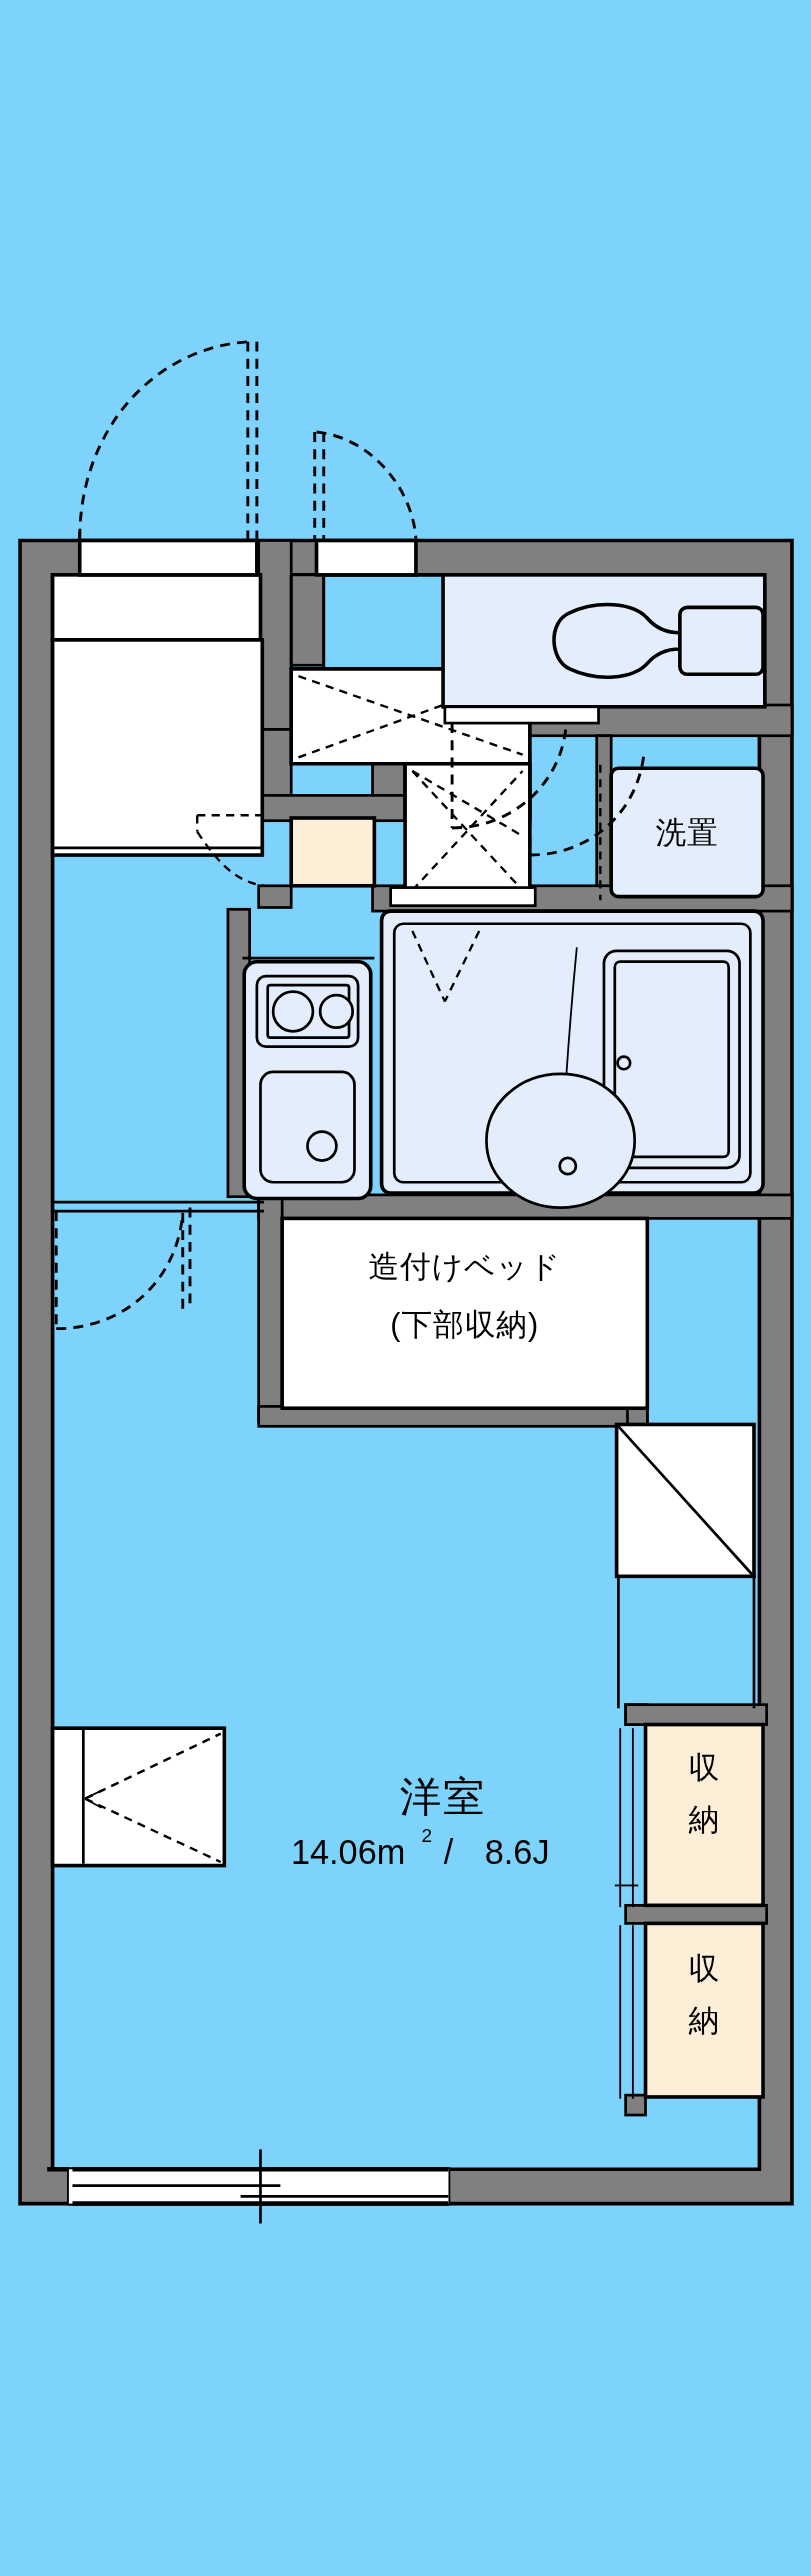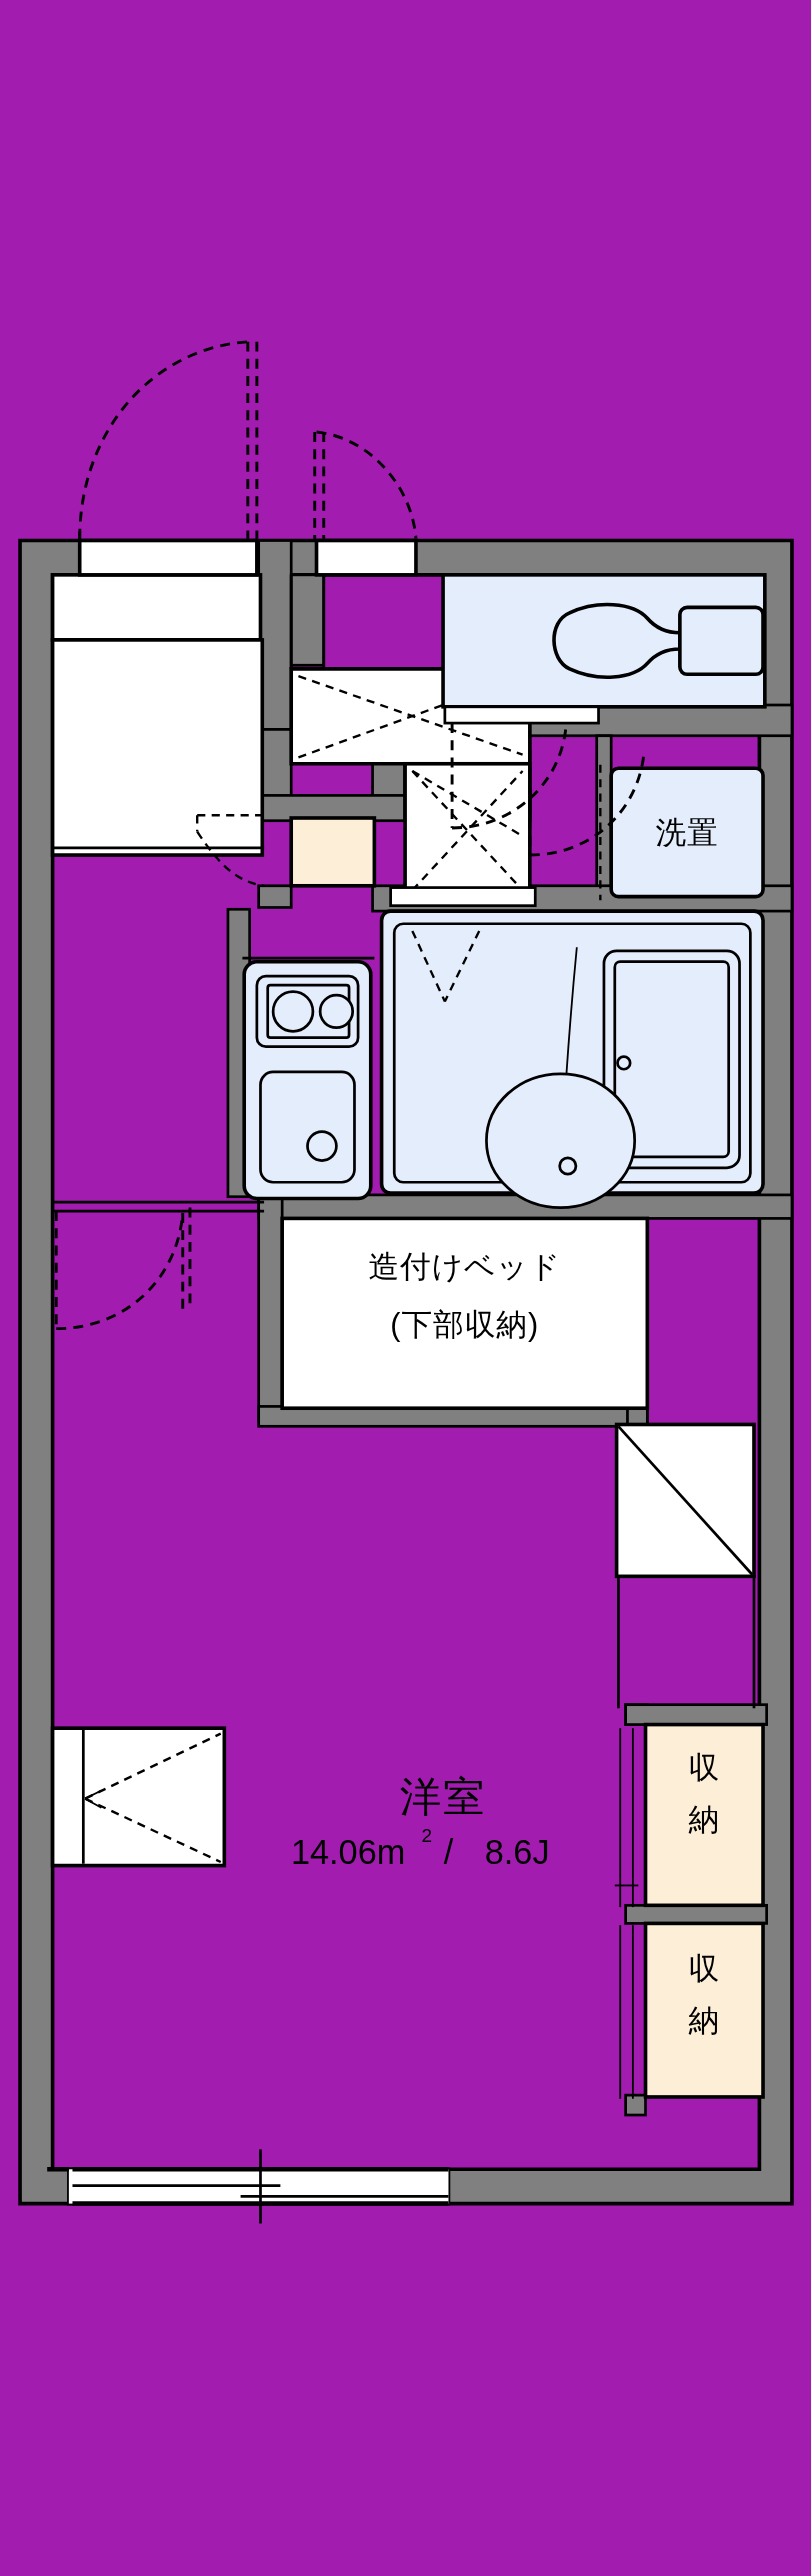--- a/index.html
+++ b/index.html
@@ -10,21 +10,21 @@
   body {
     width: 812px;
     height: 2576px;
     font-family: "Liberation Sans", sans-serif;
     overflow: hidden;
   }
   #floorplan-root {
     position: relative;
     width: 812px;
     height: 2576px;
-    background: #a21caf;
+    background: #7dd3fc;
   }
   svg#plan {
     display: block;
     width: 812px;
     height: 2576px;
   }
   .wall-fill   { fill: #808080; stroke: #000000; stroke-width: 4; }
   .wall-thin   { fill: #808080; stroke: #000000; stroke-width: 3; }
   .room-white  { fill: #ffffff; stroke: #000000; stroke-width: 4; }
   .fix-blue    { fill: #e4edfb; stroke: #000000; stroke-width: 4; }

